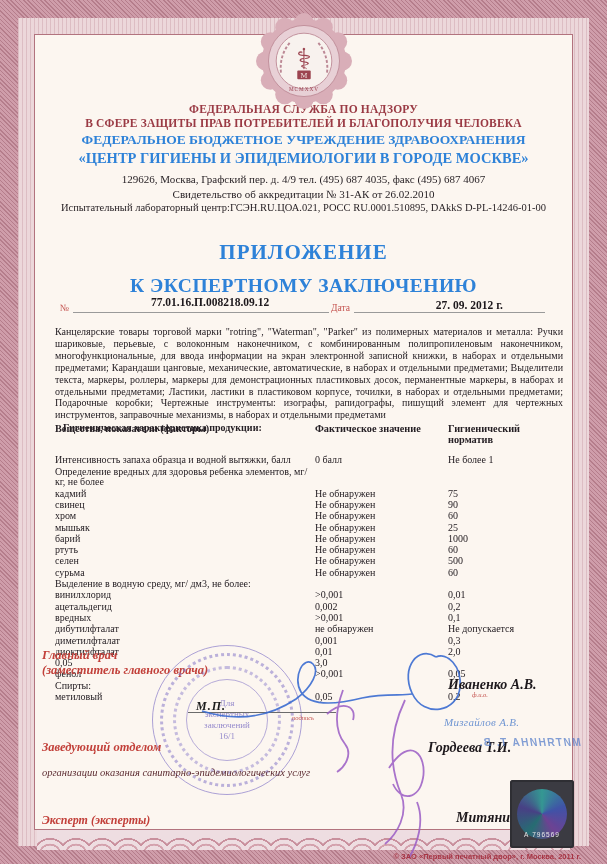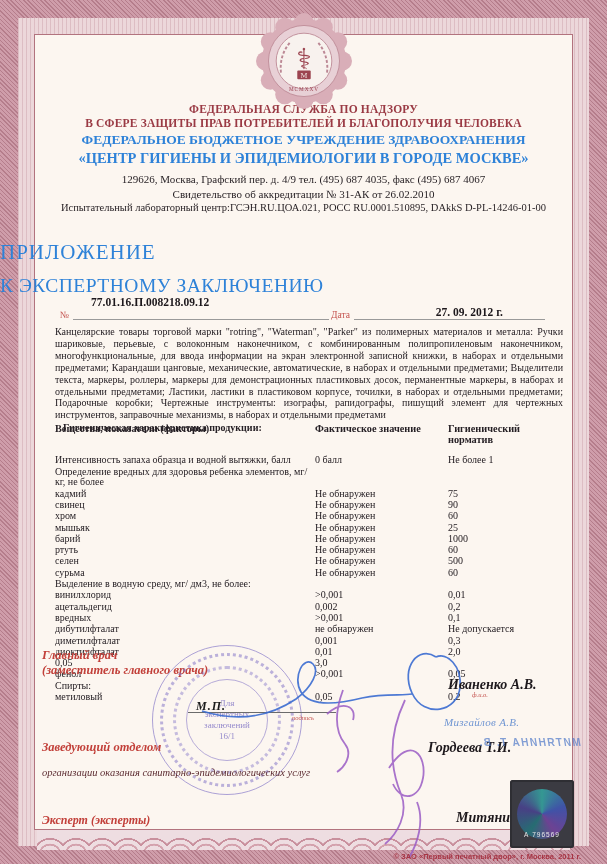--- a/index.html
+++ b/index.html
@@ -22,28 +22,28 @@
   .emblem{position:absolute;left:50%;top:13px;transform:translateX(-50%);width:96px;height:96px;z-index:5;}
   
   .header{position:absolute;top:102px;left:38px;right:38px;text-align:center;line-height:1.25;}
   .h-authority{font-size:11.5px;font-weight:bold;color:#9a3a44;letter-spacing:.2px;}
   .h-org{font-size:13.5px;font-weight:bold;color:#2e82d8;margin-top:1px;}
   .h-org2{font-size:14.5px;font-weight:bold;color:#2e82d8;}
   .h-plain{font-size:11px;color:#241e22;margin-top:1px;}
   .h-small{font-size:10.5px;color:#241e22;}
   .hdr-gap{height:5px;}
   
-  .title{position:absolute;top:240px;left:0;right:0;text-align:left;color:#2e82d8;font-weight:normal;}
+  .title{position:absolute;top:240px;left:0;right:0;text-align:center;color:#2e82d8;font-weight:bold;}
   .title .t1{font-size:21px;letter-spacing:1px;}
   .title .t2{font-size:19.5px;letter-spacing:.5px;margin-top:10px;}
   
   .numrow{position:absolute;top:296px;left:58px;right:62px;display:flex;align-items:flex-end;}
   .red-label{font-size:9.5px;color:#c4524e;padding:0 4px 0 2px;}
   .uline{border-bottom:1px solid #9a9a9a;}
-  .num-val{width:238px;font-size:11.5px;font-weight:bold;color:#1d181c;padding:0 0 11px 18px;}
+  .num-val{width:238px;font-size:11.5px;font-weight:bold;color:#1d181c;padding:0 0 4px 18px;text-align:center;}
   .date-val{flex:1;font-size:11.5px;font-weight:bold;color:#1d181c;text-align:right;padding:0 42px 1px 0;}
   
   .descr{position:absolute;top:326px;left:55px;width:508px;font-size:10px;line-height:11.9px;
     text-align:justify;color:#262025;}
   .sect-title{margin-top:1px;padding-left:8px;font-weight:bold;text-align:left;}
   
   .tbl{position:absolute;top:424px;left:55px;width:508px;color:#262025;}
   .t-row{display:grid;grid-template-columns:260px 133px 115px;font-size:10px;line-height:10.7px;
     margin-bottom:.6px;}
   .t-head{font-weight:bold;font-size:10.3px;margin-bottom:10px;}

